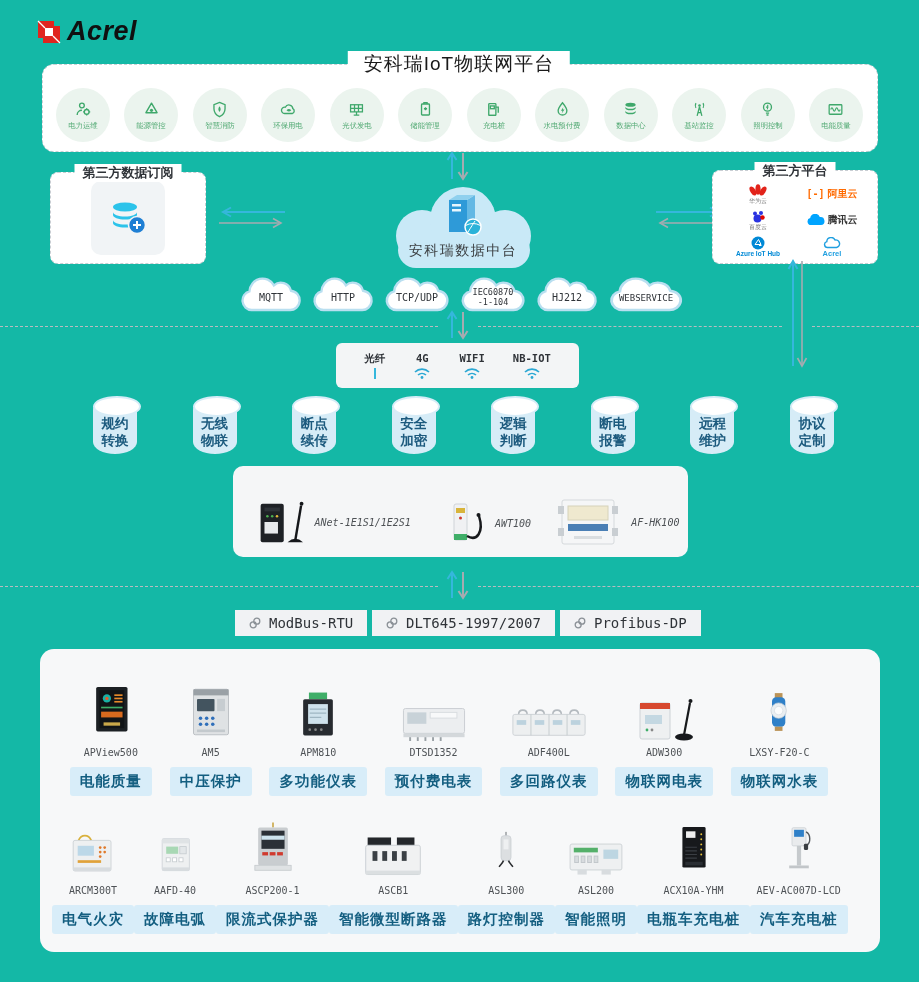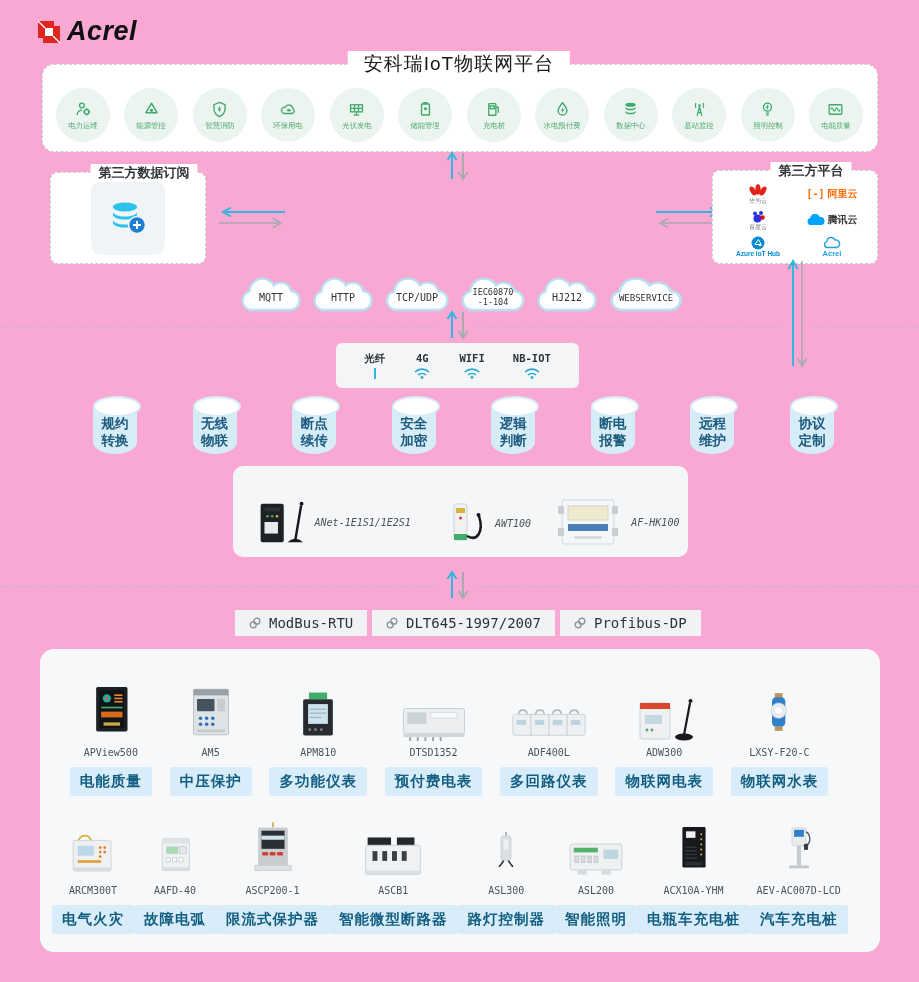--- a/index.html
+++ b/index.html
@@ -1,38 +1,38 @@
 <!DOCTYPE html>
 <html><head>
 <meta charset="utf-8">
 <style>
   * { box-sizing: border-box; margin: 0; padding: 0; }
   body { background:#fff; font-family:"Liberation Sans","DejaVu Sans",sans-serif; }
-  .page { position:relative; width:919px; height:982px; background:#f9a8d4; overflow:hidden; }
+  .page { position:relative; width:919px; height:982px; background:#14b8a6; overflow:hidden; }
   .abs { position:absolute; }
   .mono { font-family:"DejaVu Sans Mono",monospace; }
 
   
   .logo { left:36px; top:16px; display:flex; align-items:center; gap:5px; }
   .logo .brand { font-size:27px; font-weight:bold; font-style:italic; color:#101010; letter-spacing:0.5px; }
 
   
   .app-box { left:42px; top:64px; width:836px; height:88px; border:1px dashed #ccd1d5; border-radius:12px; background:#fff; }
   .main-title { left:459px; top:51px; transform:translateX(-50%); background:#fff; padding:0 16px; font-size:19px; font-weight:normal; color:#1a1a1a; letter-spacing:1px; white-space:nowrap; z-index:3; }
   .apps { left:56px; right:56px; top:88px; display:flex; justify-content:space-between; }
   .app { width:54px; height:54px; border-radius:50%; background:#ebf4ee; display:flex; flex-direction:column; align-items:center; justify-content:center; gap:1px; }
   .app svg { width:19px; height:19px; }
   .app .albl { font-size:8px; color:#4fa871; white-space:nowrap; transform:scale(.92); }
 
   
   .varr { width:26px; height:34px; }
 
   
   .sub-box { border:1px dashed #c9ced3; border-radius:8px; background:#fff; display:flex; align-items:center; justify-content:center; }
-  .sub-title { position:absolute; top:-9px; left:50%; transform:translateX(-50%); background:#fff; padding:0 8px; font-size:13px; font-weight:bold; color:#2f3338; white-space:nowrap;margin-left:16px; }
+  .sub-title { position:absolute; top:-9px; left:50%; transform:translateX(-50%); background:#fff; padding:0 8px; font-size:13px; font-weight:bold; color:#2f3338; white-space:nowrap; }
   .left-box { left:50px; top:172px; width:156px; height:92px; }
   .tile { width:74px; height:74px; background:#f1f4f6; border-radius:10px; display:flex; align-items:center; justify-content:center; }
 
   .right-box { left:712px; top:170px; width:166px; height:94px; align-items:stretch; }
   .providers { display:grid; grid-template-columns:1fr 1fr; width:100%; padding:12px 8px 4px; row-gap:3px; align-items:center; justify-items:center; }
   .prov { display:flex; flex-direction:column; align-items:center; line-height:1; gap:1px; }
   .prov.row { flex-direction:row; gap:3px; }
   .prov .tiny { font-size:6px; color:#777; }
   .prov .ali { font-size:10px; font-weight:bold; color:#ff6a00; }
   .prov .tx { font-size:10px; font-weight:bold; color:#333; }
@@ -214,20 +214,40 @@
     </div>
   </div>
 
   <svg class="abs" style="left:215px; top:204px;" width="74" height="26" viewBox="0 0 74 26">
     <line x1="70" y1="8" x2="10" y2="8" stroke="#35b7dc" stroke-width="2"></line>
       <polyline points="16,3.5 8,8 16,12.5" fill="none" stroke="#35b7dc" stroke-width="2"></polyline>
     <line x1="4" y1="19" x2="64" y2="19" stroke="#a6abb0" stroke-width="1.6"></line>
       <polyline points="58,14.5 66,19 58,23.5" fill="none" stroke="#a6abb0" stroke-width="1.6"></polyline>
   </svg>
 
+  <div class="abs cloud">
+    <svg width="182" height="94" viewBox="0 0 182 94">
+      <g fill="#c9e9f7">
+        <circle cx="50" cy="56" r="26"></circle>
+          <circle cx="91" cy="40" r="33"></circle>
+          <circle cx="133" cy="56" r="26"></circle>
+        <rect x="26" y="52" width="132" height="36" rx="18"></rect>
+      </g>
+      <g>
+        <rect x="77" y="20" width="18" height="32" fill="#2e9ad8"></rect>
+        <polygon points="95,20 103,15 103,45 95,52" fill="#63b8e4"></polygon>
+        <polygon points="77,20 85,15 103,15 95,20" fill="#8fd0ee"></polygon>
+        <rect x="80" y="24" width="9" height="2.5" fill="#e8f6fd"></rect>
+        <rect x="80" y="29" width="9" height="2.5" fill="#e8f6fd"></rect>
+        <circle cx="101" cy="47" r="8" fill="#2bb3d9" stroke="#fff" stroke-width="1.5"></circle>
+        <path d="M93.5 45.5q7.5-4 15 0M96 52q5-8 7-11" stroke="#fff" stroke-width="1" fill="none"></path>
+      </g>
+    </svg>
+    <div class="cloud-label">安科瑞数据中台</div>
+  </div>
 
   <svg class="abs" style="left:652px; top:204px;" width="74" height="26" viewBox="0 0 74 26">
     <line x1="4" y1="8" x2="64" y2="8" stroke="#35b7dc" stroke-width="2"></line>
       <polyline points="58,3.5 66,8 58,12.5" fill="none" stroke="#35b7dc" stroke-width="2"></polyline>
     <line x1="70" y1="19" x2="10" y2="19" stroke="#a6abb0" stroke-width="1.6"></line>
       <polyline points="16,14.5 8,19 16,23.5" fill="none" stroke="#a6abb0" stroke-width="1.6"></polyline>
   </svg>
 
   <div class="abs sub-box right-box">
     <div class="sub-title">第三方平台</div>

